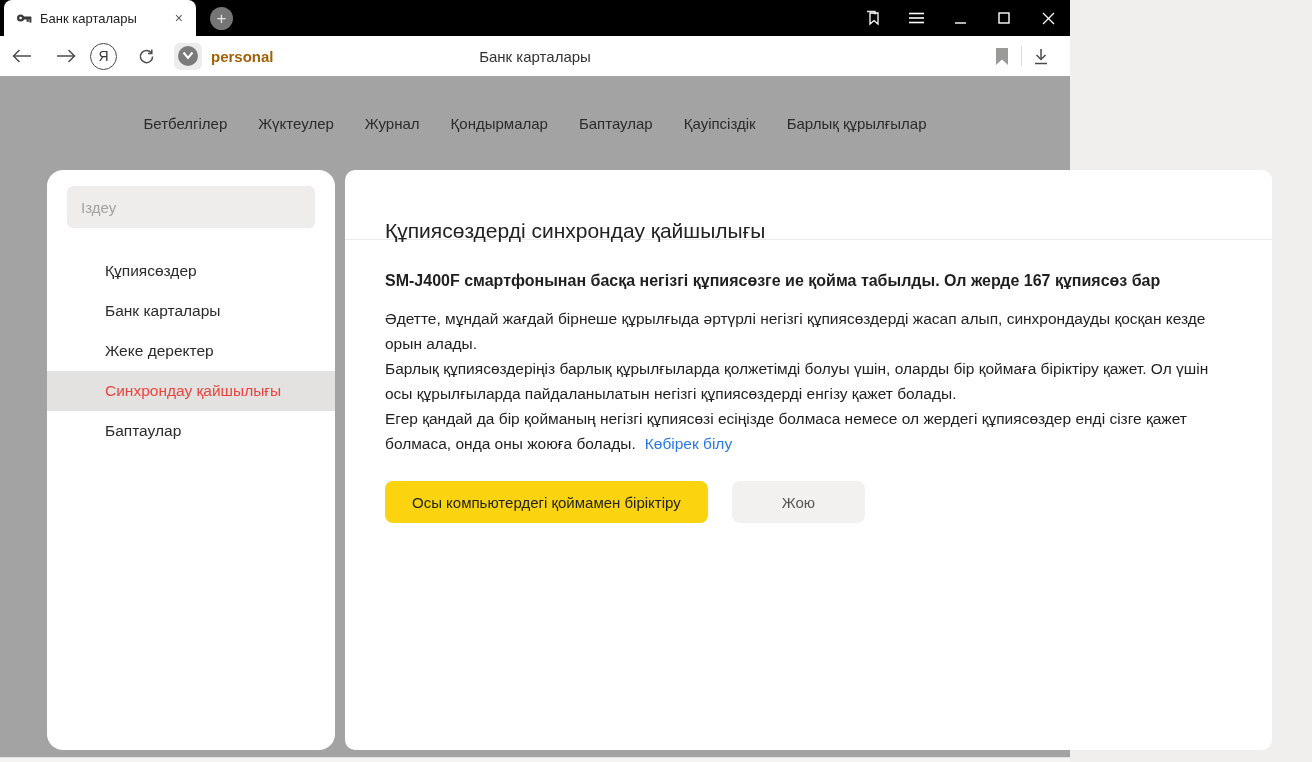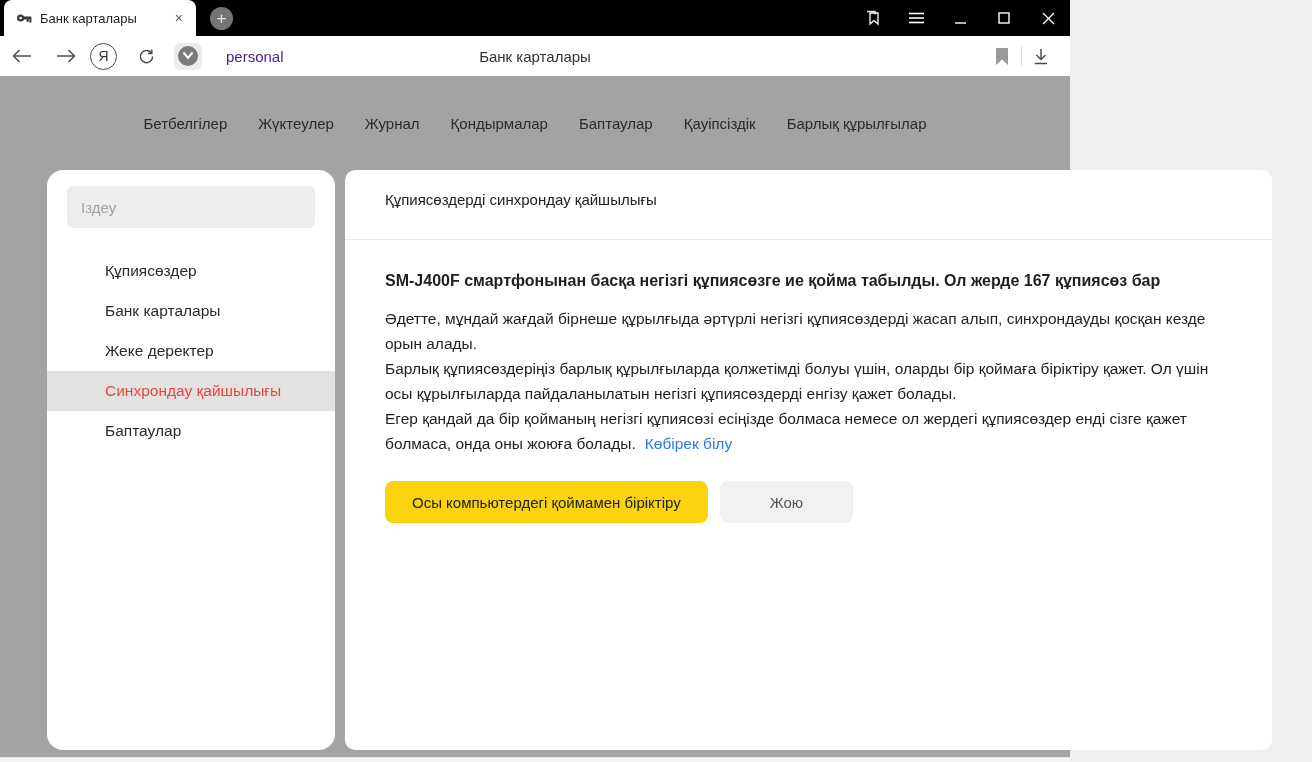--- a/index.html
+++ b/index.html
@@ -42,21 +42,21 @@
   }
   .refresh-btn { width:40px; display:flex; justify-content:center; color:#4c4c4c; }
   .protect-chip {
     margin-left:8px; height:27px; padding:0 4px; border-radius:6px; background:#ececea;
     display:flex; align-items:center; justify-content:center;
   }
   .protect-circle {
     width:20px; height:20px; border-radius:50%; background:#7b7b7b;
     display:flex; align-items:center; justify-content:center;
   }
-  .addr-text { margin-left:24px; font-size:15px; color:#4c1d95; }
+  .addr-text { margin-left:9px; font-size:15px; color:#a16207;font-weight:bold; }
   .toolbar-title {
     position:absolute; left:0; right:0; text-align:center; font-size:15px; color:#333;
     pointer-events:none;
   }
   .toolbar-right { position:absolute; right:10px; top:36px; height:40px; display:flex; align-items:center; }
   .tr-icon { width:38px; display:flex; justify-content:center; align-items:center; }
   .tr-divider { width:1px; height:20px; background:#dcdcda; }
 
   
   .page { position:absolute; left:0; top:76px; width:100%; height:681px; background:#a3a3a3; }
@@ -87,27 +87,27 @@
     font-size:15.5px; color:#2b2b2b; cursor:default; white-space:nowrap;
   }
   .side-item.selected { background:#e3e2e0; color:#e8453c; }
 
   
   .content {
     position:absolute; left:345px; top:94px; width:927px; height:580px;
     background:#fff; border-radius:10px; overflow:hidden;
   }
   .content-header { padding:21px 40px 0 40px; height:70px; border-bottom:1px solid #ebebe9; }
-  .content-heading { font-size:15px; font-weight:400; color:#222; }
+  .content-heading { font-size:21px; font-weight:400; color:#222;margin-top:28px; }
   .content-body { padding:28px 40px 0 40px; }
   .alert-title { font-size:16px; font-weight:700; color:#1f1f1f; line-height:25px; max-width:835px; margin-bottom:13px; }
   .body-text { font-size:15.5px; color:#1f1f1f; line-height:25px; max-width:835px; }
   .body-text p { margin:0; }
   .more-link { color:#2a7ae4; text-decoration:none; margin-left:9px; }
-  .btn-row { margin-top:25px; display:flex; gap:12px; }
+  .btn-row { margin-top:25px; display:flex; gap:24px; }
   .btn {
     height:42px; border:none; border-radius:8px; font-size:15px; cursor:pointer;
     font-family:"Liberation Sans","DejaVu Sans",sans-serif;
   }
   .btn-primary { background:#fbd30e; color:#222; padding:0 27px; }
   .btn-secondary { background:#f2f1ef; color:#555; padding:0 50px; }
 
   .bottom-strip {
     position:absolute; left:0; bottom:0; width:100%; height:5px;
     background:#f5f4f2; border-top:1px solid #e3e2e0;

